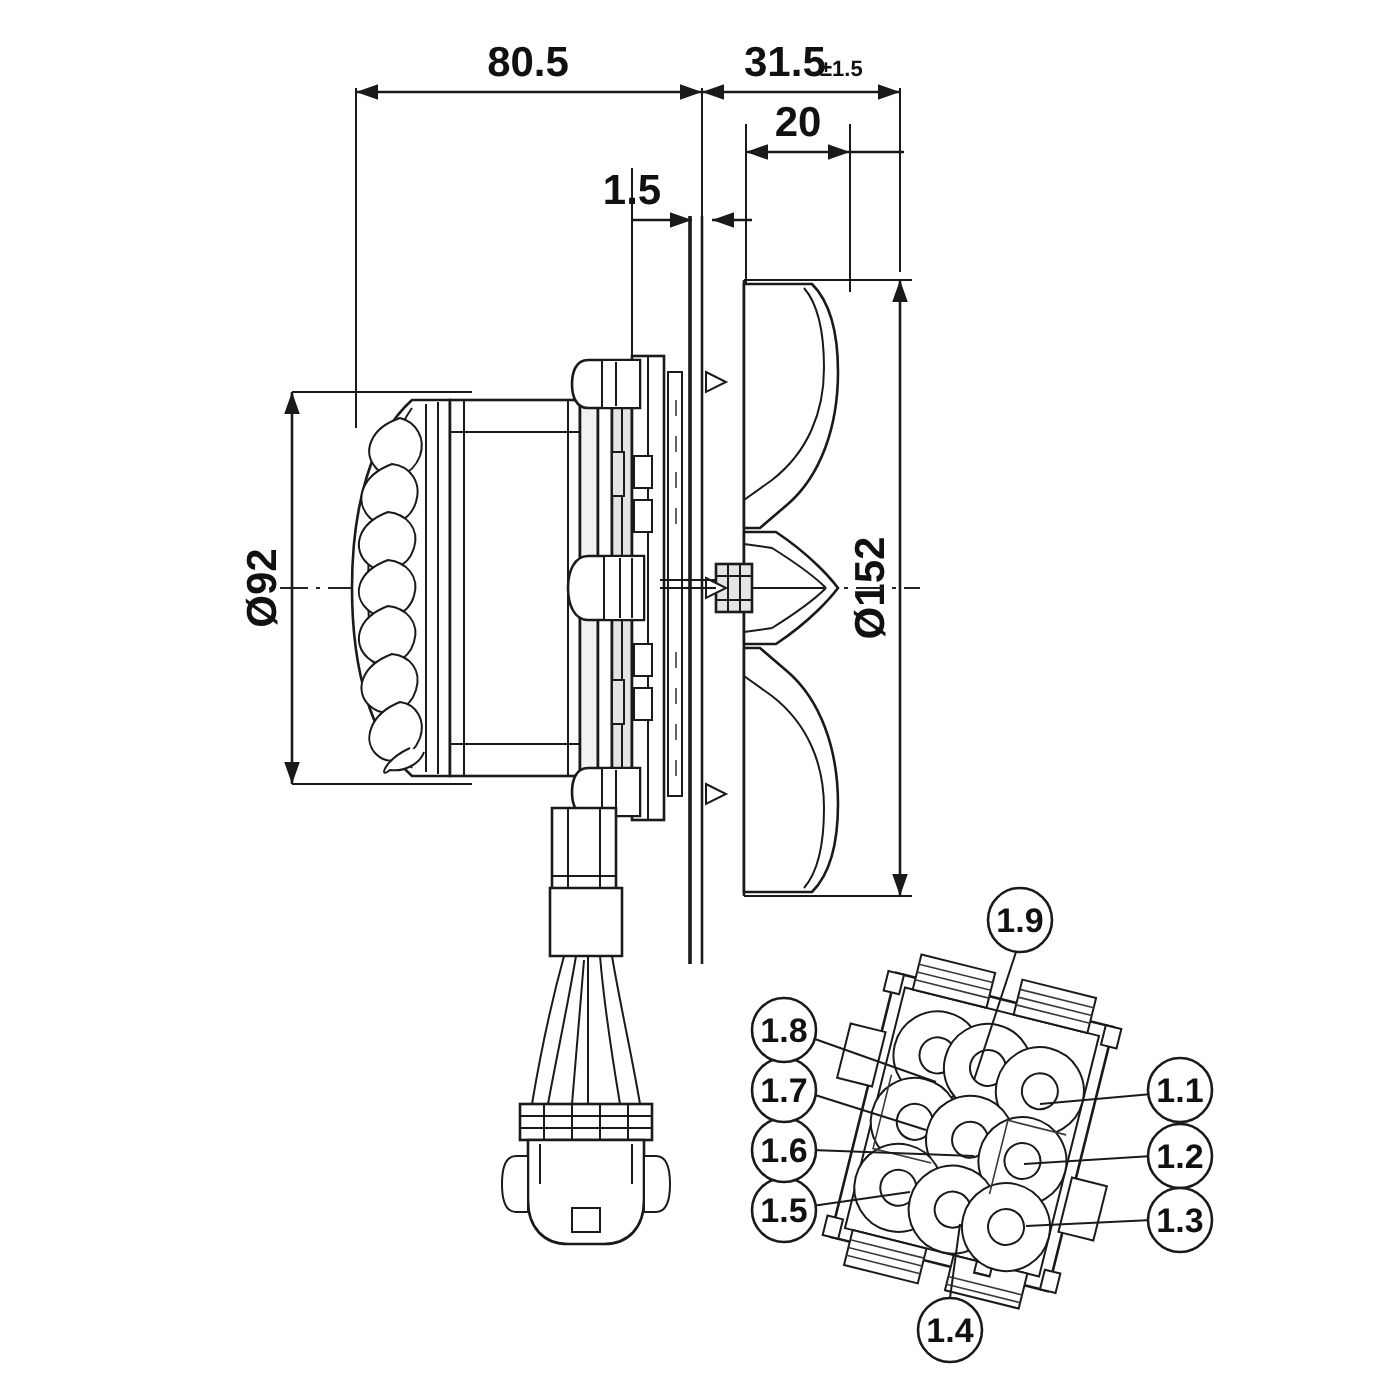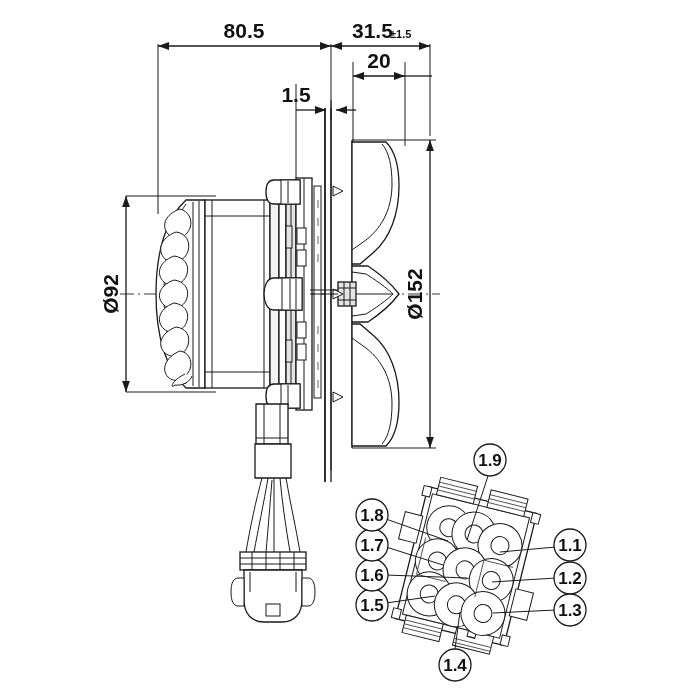--- a/index.html
+++ b/index.html
@@ -1,18 +1,18 @@
 <!DOCTYPE html>
 <html><head>
 <meta charset="utf-8">
 <style>
   html,body{margin:0;padding:0;background:#ffffff;}
   body{width:700px;height:700px;overflow:hidden;
        font-family:"Liberation Sans",sans-serif;color:#000;}
-  #stage{position:relative;width:572px;height:700px;}
+  #stage{position:relative;width:572px;height:700px;margin-left:20px;}
   svg{display:block;}
   .dimtext{font-family:"Liberation Sans",sans-serif;font-weight:bold;font-size:21px;fill:#111;}
   .toltext{font-family:"Liberation Sans",sans-serif;font-weight:bold;font-size:11px;fill:#111;}
   .balloontext{font-family:"Liberation Sans",sans-serif;font-weight:bold;font-size:17px;fill:#111;}
   .ln{stroke:#1a1a1a;fill:none;}
   .thin{stroke-width:1;}
   .med{stroke-width:1.3;}
   .thick{stroke-width:1.8;}
   .hair{stroke-width:0.8;stroke:#3a3a3a;}
   .cl{stroke:#222;stroke-width:0.9;fill:none;stroke-dasharray:14 4 2 4;}

